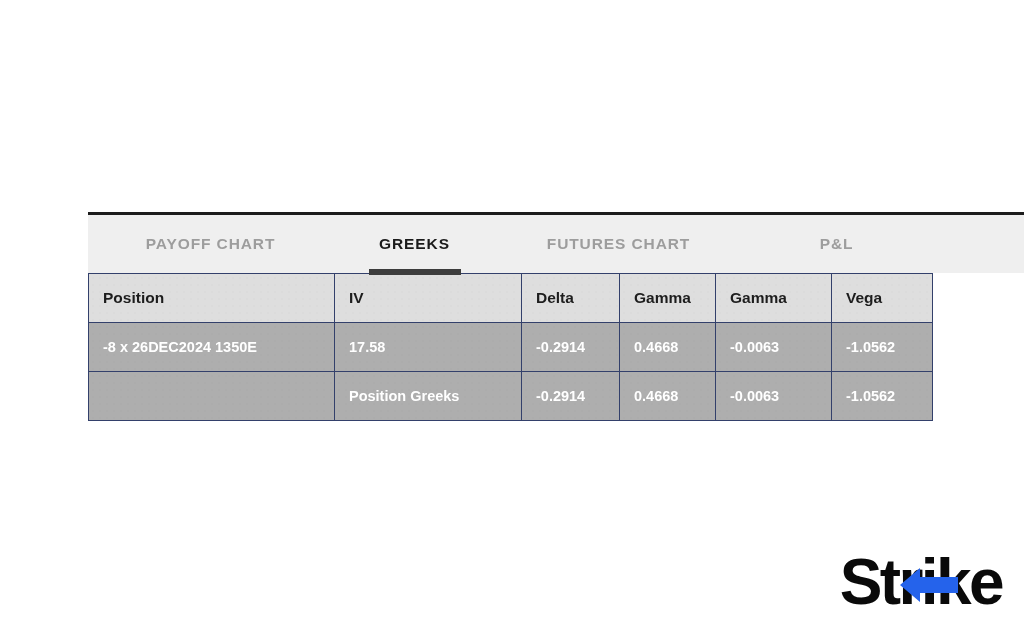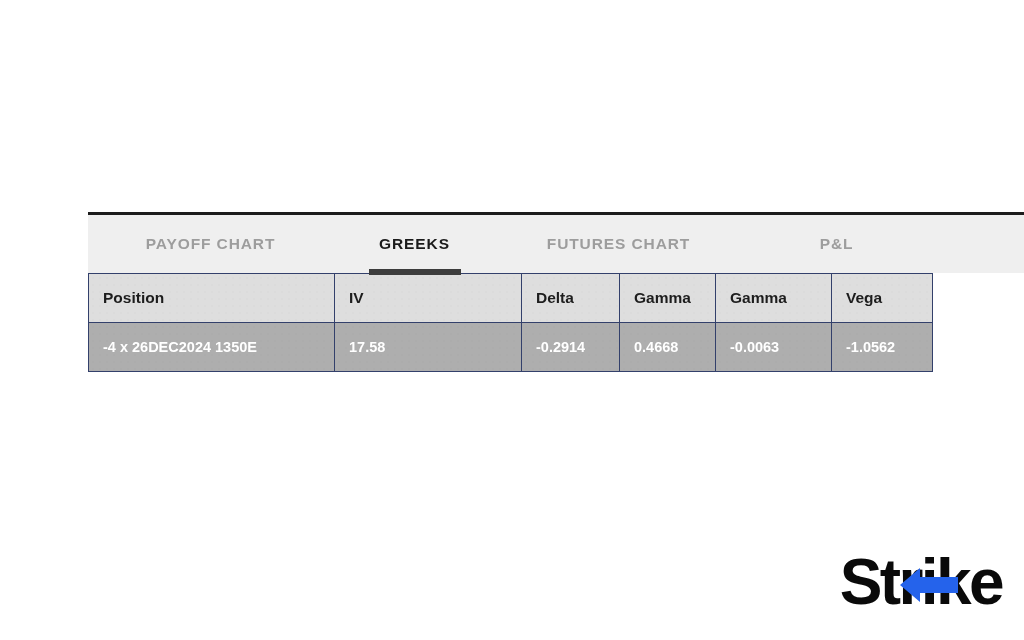--- a/index.html
+++ b/index.html
@@ -258,22 +258,30 @@
         <th>Position</th>
         <th>IV</th>
         <th>Delta</th>
         <th>Gamma</th>
         <th>Gamma</th>
         <th>Vega</th>
       </tr>
     </thead>
     <tbody>
       <tr>
-        <td>-4 x 26DEC2024  1350E</td>
+        <td>-8 x 26DEC2024  1350E</td>
         <td>17.58</td>
+        <td>-0.2914</td>
+        <td>0.4668</td>
+        <td>-0.0063</td>
+        <td>-1.0562</td>
+      </tr>
+      <tr>
+        <td></td>
+        <td>Position Greeks</td>
         <td>-0.2914</td>
         <td>0.4668</td>
         <td>-0.0063</td>
         <td>-1.0562</td>
       </tr>
     </tbody>
   </table>
 </div>
 
 <div id="strike-logo">

